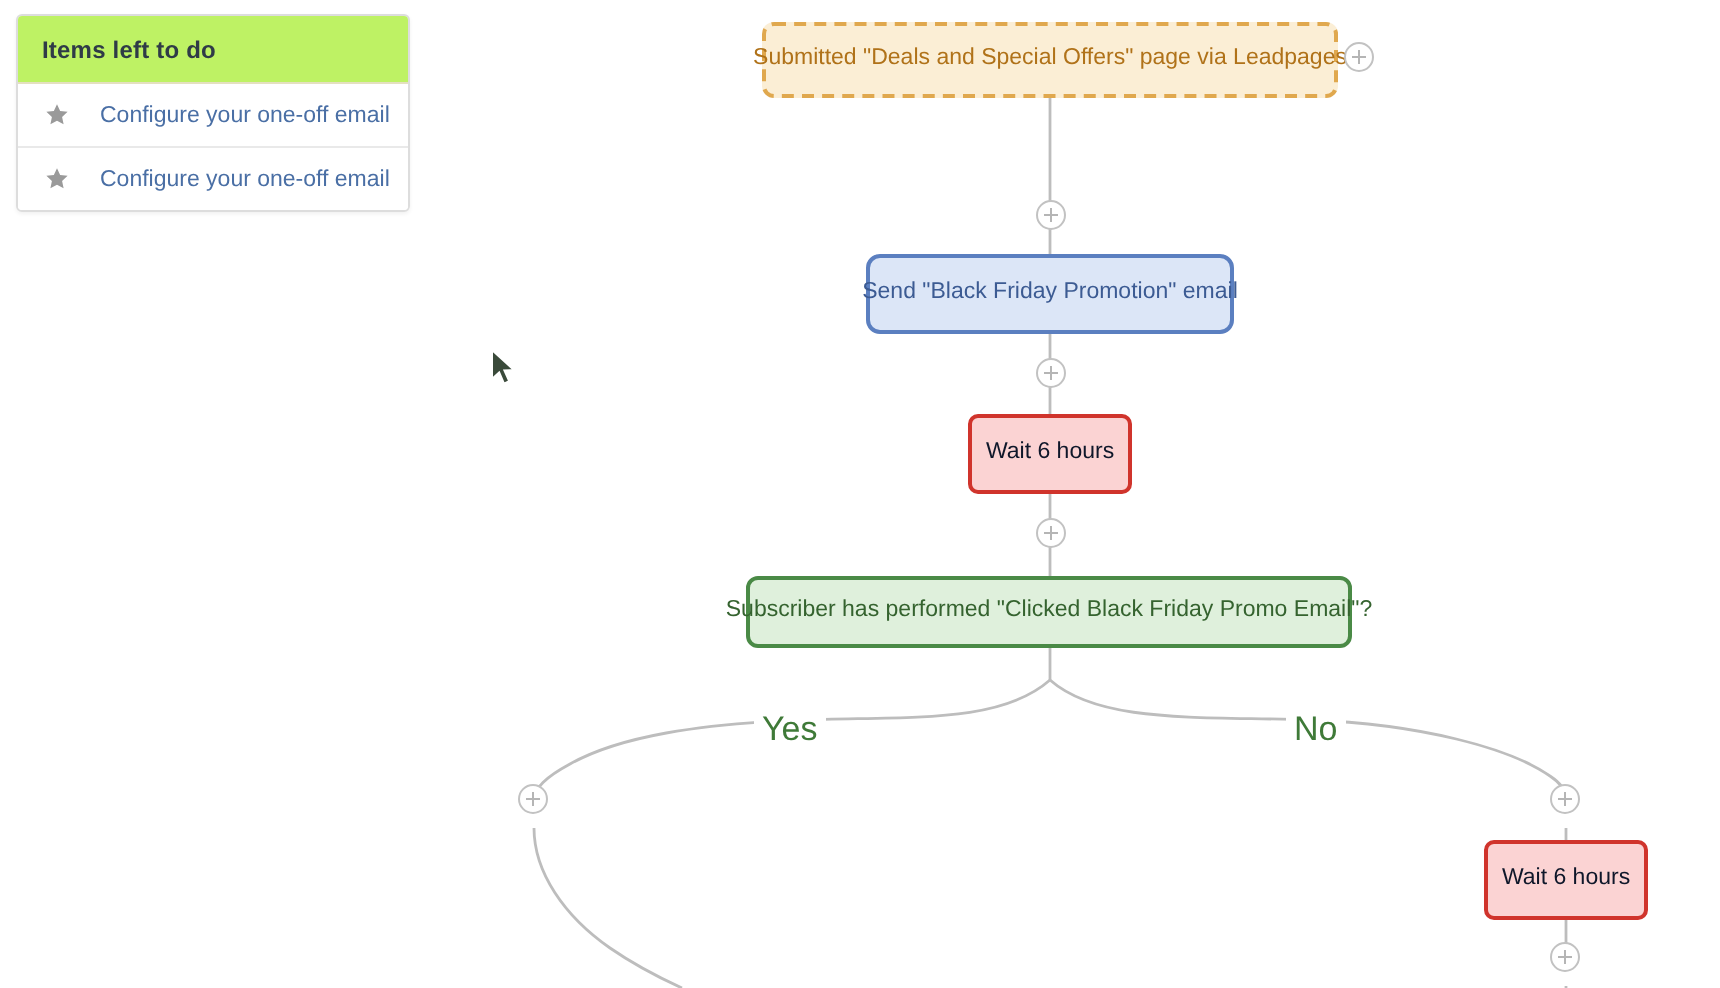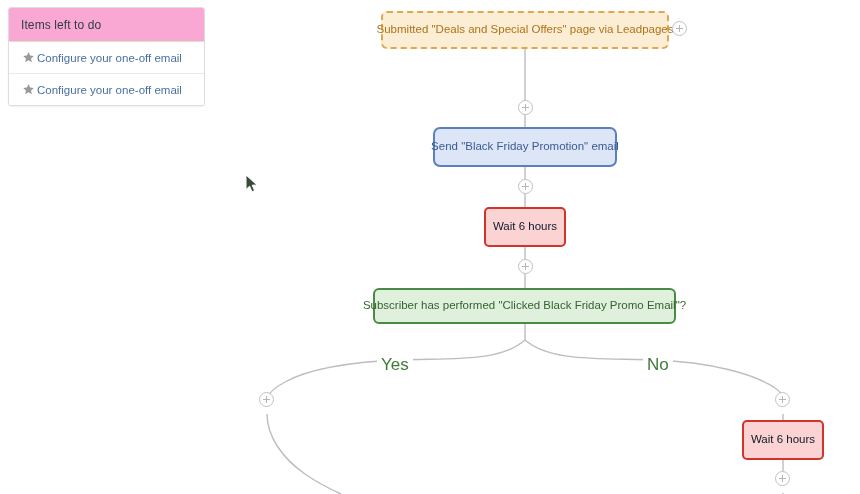--- a/index.html
+++ b/index.html
@@ -38,32 +38,32 @@
     top: 7px;
     width: 195px;
     background: #ffffff;
     border: 1px solid #dddddd;
     border-radius: 3px;
     box-shadow: 0 1px 2px rgba(0,0,0,0.06);
     overflow: hidden;
     z-index: 40;
   }
   #todo-header {
-    background: #f9a8d4;
+    background: #bef264;
     border-bottom: 1px solid #e4e0c0;
     padding: 10px 12px 9px 12px;
     font-size: 12px;
-    font-weight: normal;
+    font-weight: bold;
     color: #2f3b47;
     letter-spacing: 0.1px;
   }
   .todo-item {
     display: flex;
     align-items: center;
-    gap: 2px;
+    gap: 15px;
     padding: 9px 12px 9px 13px;
     border-bottom: 1px solid #e9e9e9;
     background: #ffffff;
     cursor: pointer;
   }
   .todo-item:last-child { border-bottom: none; }
   .todo-star {
     flex: 0 0 auto;
     width: 13px;
     height: 13px;

